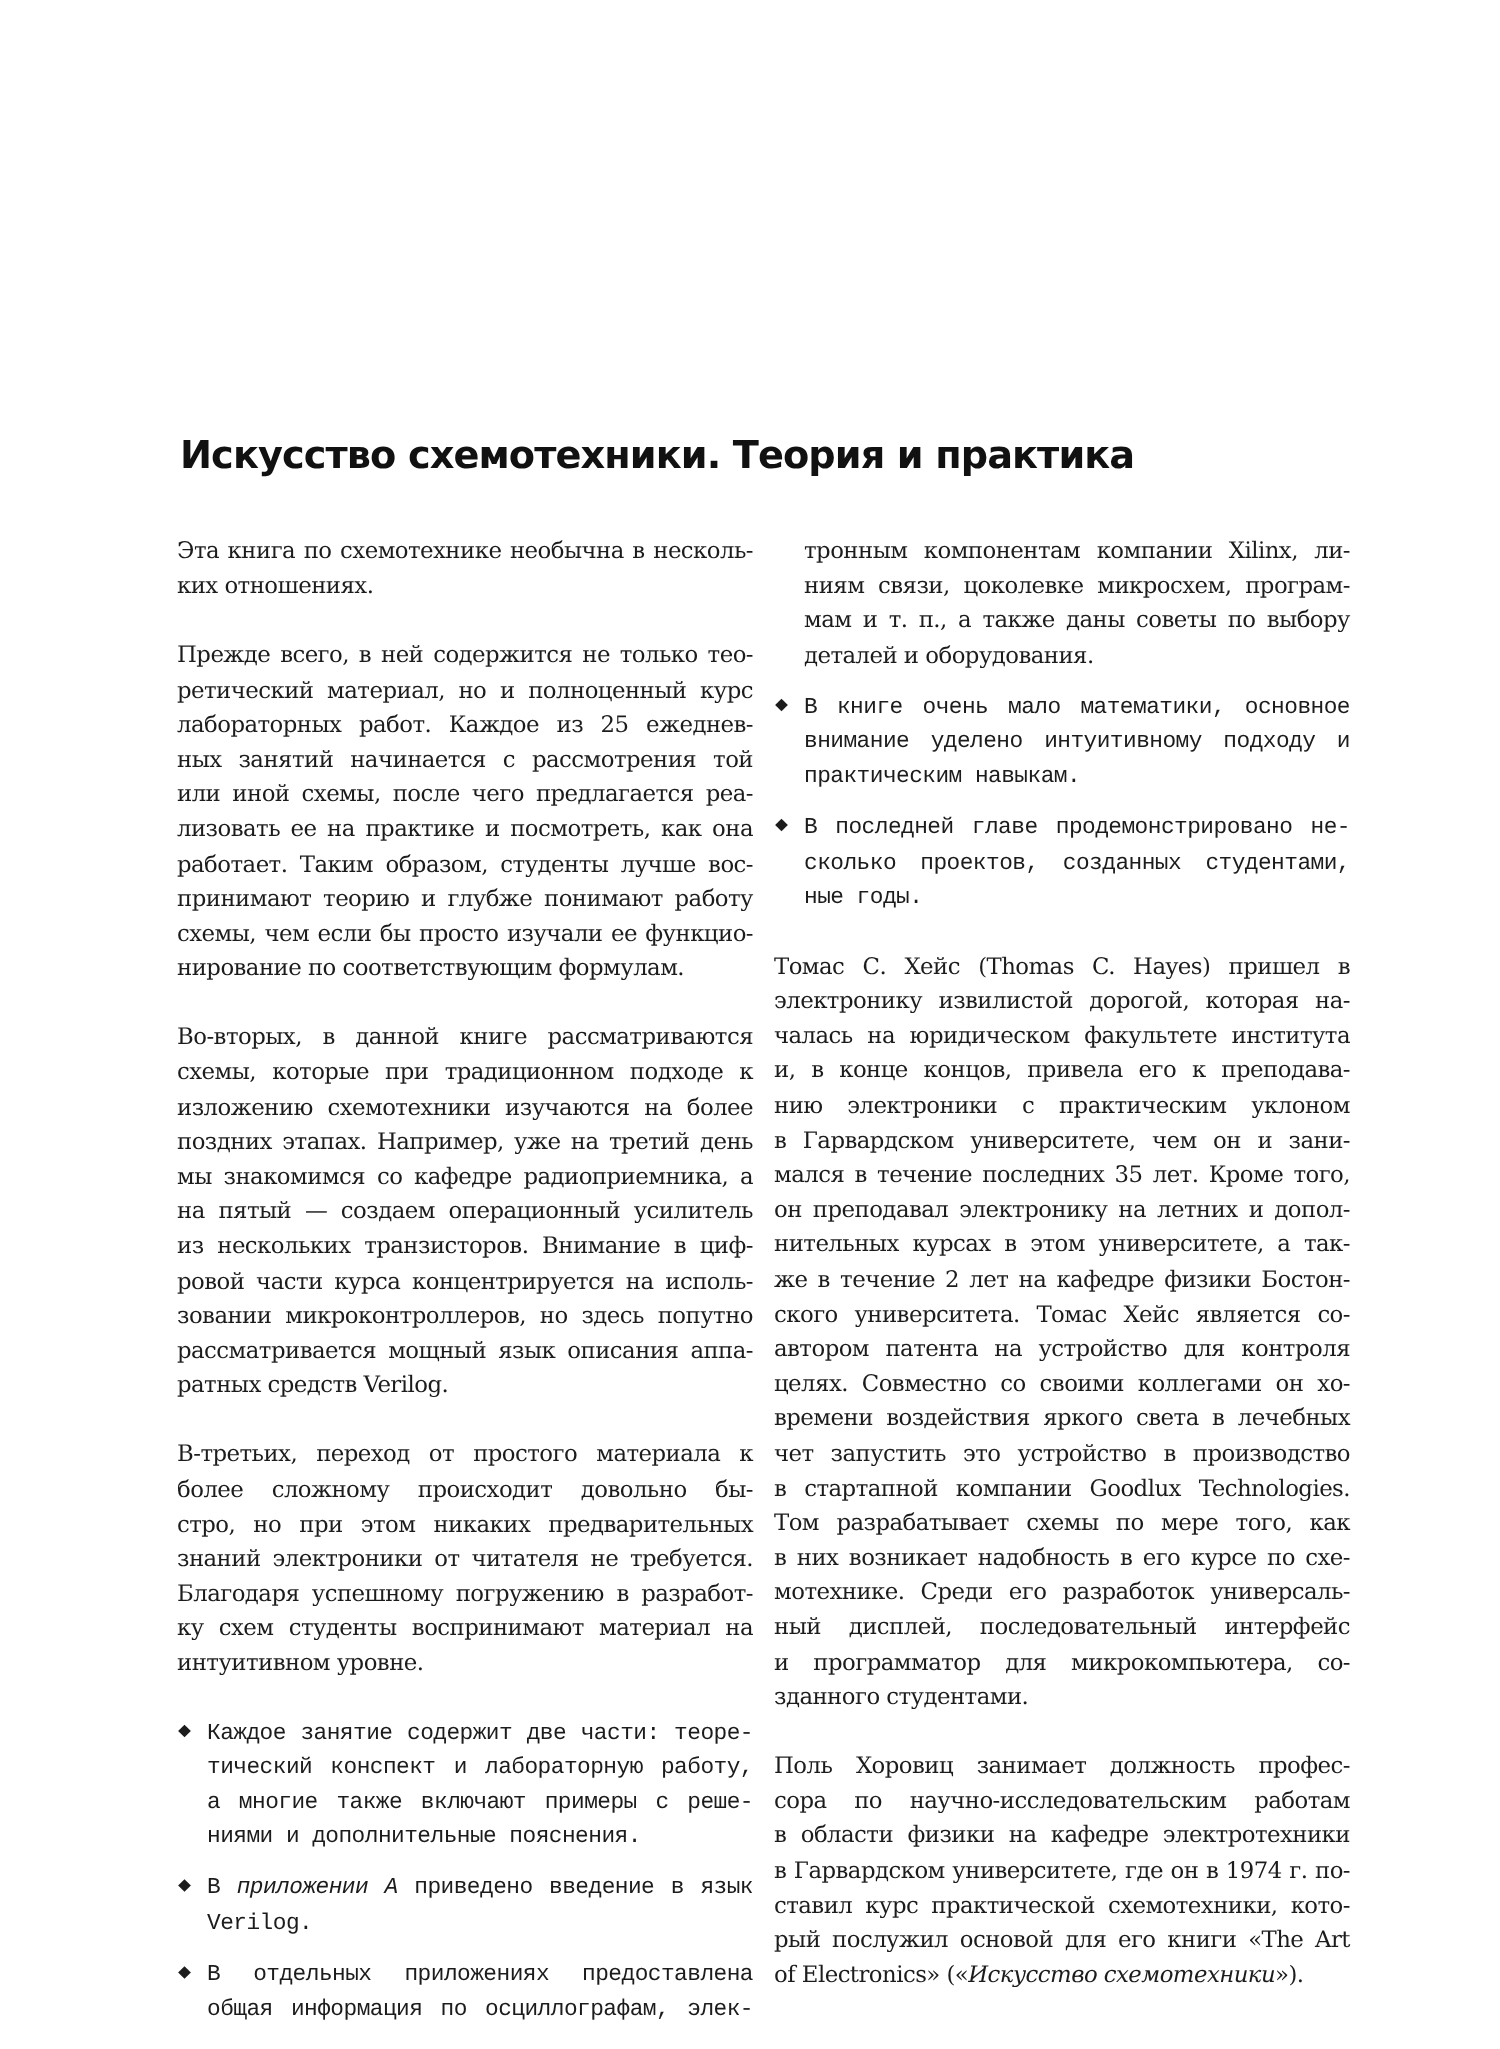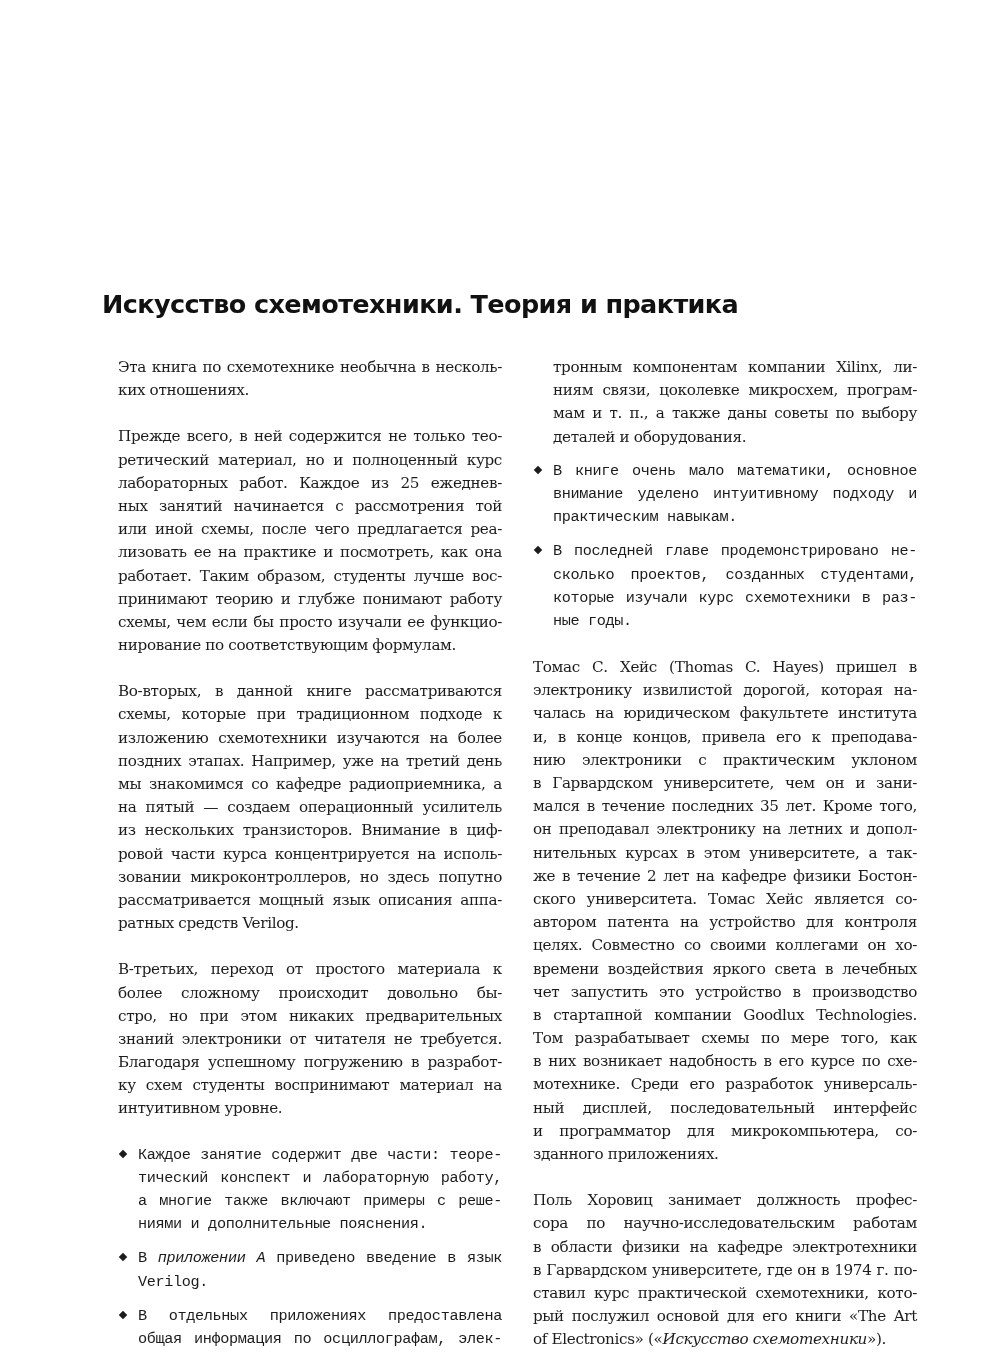--- a/index.html
+++ b/index.html
@@ -1,29 +1,29 @@
 <!DOCTYPE html>
 <html><head>
   <meta charset="utf-8">
   <style>
     html, body { margin: 0; padding: 0; background: #ffffff; }
     body { width: 1000px; height: 1366px; position: relative; overflow: hidden; color: #1a1a1a; }
     .title {
-      position: absolute; left: 102px; top: 272px;
+      position: absolute; left: 120px; top: 272px;
       font-family: "DejaVu Sans", sans-serif; font-weight: bold;
       font-size: 25.5px; letter-spacing: -0.6px; color: #111;
       white-space: nowrap;
     }
     .col {
       position: absolute; top: 356px; width: 384px;
       font-family: "DejaVu Serif", serif; font-size: 15.2px;
       line-height: 23.2px; color: #1c1c1c;
     }
     .col-left { left: 118px; }
-    .col-right { left: 533px; }
+    .col-right { left: 516px; }
     .line {
       display: block; white-space: nowrap; text-align: justify;
       text-align-last: justify; height: 23.2px; overflow: visible;
       letter-spacing: -0.35px;
     }
     .line.last { text-align-last: left; }
     .para { margin-bottom: 23px; }
     .bullet-item { position: relative; padding-left: 20px; margin-bottom: 11px; font-family: Liberation Mono, monospace; }
     .bullet-item .bullet {
       position: absolute; left: 2px; top: 7px; width: 6px; height: 6px;
@@ -116,21 +116,20 @@
     <span class="bullet"></span>
     <span class="line">В книге очень мало математики, основное</span>
     <span class="line">внимание уделено интуитивному подходу и</span>
     <span class="line last">практическим навыкам.</span>
   </div>
 
   <div class="bullet-item gap-after-list">
     <span class="bullet"></span>
     <span class="line">В последней главе продемонстрировано не-</span>
     <span class="line">сколько проектов, созданных студентами,</span>
-    <span class="line">которые изучали курс схемотехники в раз-</span>
     <span class="line last">ные годы.</span>
   </div>
 
   <div class="para">
     <span class="line">Томас С. Хейс (Thomas C. Hayes) пришел в</span>
     <span class="line">электронику извилистой дорогой, которая на-</span>
     <span class="line">чалась на юридическом факультете института</span>
     <span class="line">и, в конце концов, привела его к преподава-</span>
     <span class="line">нию электроники с практическим уклоном</span>
     <span class="line">в Гарвардском университете, чем он и зани-</span>
@@ -142,21 +141,21 @@
     <span class="line">автором патента на устройство для контроля</span>
     <span class="line">целях. Совместно со своими коллегами он хо-</span>
     <span class="line">времени воздействия яркого света в лечебных</span>
     <span class="line">чет запустить это устройство в производство</span>
     <span class="line">в стартапной компании Goodlux Technologies.</span>
     <span class="line">Том разрабатывает схемы по мере того, как</span>
     <span class="line">в них возникает надобность в его курсе по схе-</span>
     <span class="line">мотехнике. Среди его разработок универсаль-</span>
     <span class="line">ный дисплей, последовательный интерфейс</span>
     <span class="line">и программатор для микрокомпьютера, со-</span>
-    <span class="line last">зданного приложениях.</span>
+    <span class="line last">зданного студентами.</span>
   </div>
 
   <div class="para" style="margin-bottom:0">
     <span class="line">Поль Хоровиц занимает должность профес-</span>
     <span class="line">сора по научно-исследовательским работам</span>
     <span class="line">в области физики на кафедре электротехники</span>
     <span class="line">в Гарвардском университете, где он в 1974 г. по-</span>
     <span class="line">ставил курс практической схемотехники, кото-</span>
     <span class="line">рый послужил основой для его книги «The Art</span>
     <span class="line last"><span>of Electronics» («</span><i>Искусство схемотехники</i><span>»).</span></span>

